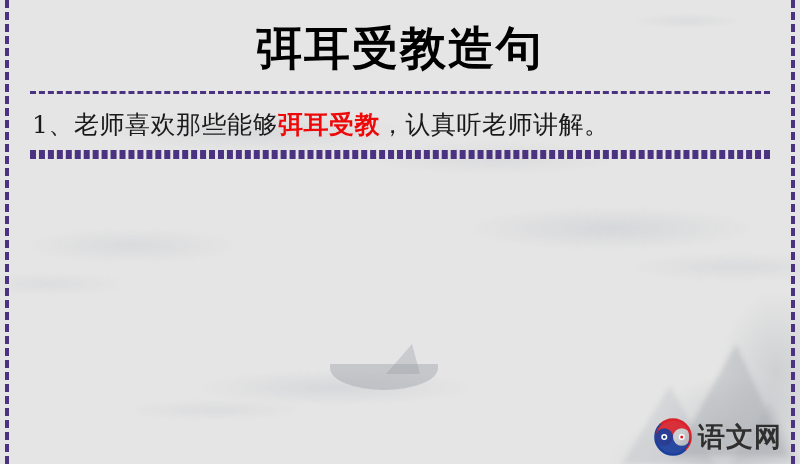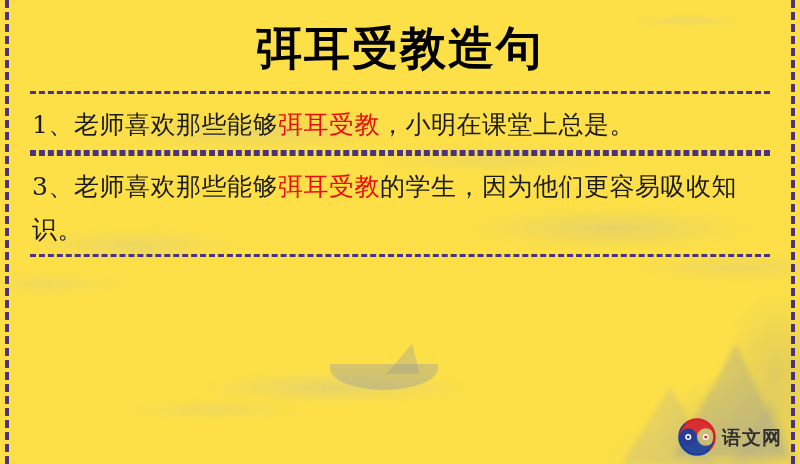--- a/index.html
+++ b/index.html
@@ -12,21 +12,21 @@
     height: 464px;
     overflow: hidden;
     background: #ffffff;
     font-family: "Liberation Serif", "DejaVu Serif", serif;
   }
 
   #page {
     position: relative;
     width: 800px;
     height: 464px;
-    background: #fde047;
+    background: #e5e5e5;
     box-sizing: border-box;
     overflow: hidden;
   }
 
   
   .bg-layer {
     position: absolute;
     inset: 0;
     pointer-events: none;
     z-index: 0;
@@ -198,21 +198,21 @@
     font-family: "DejaVu Serif", "Liberation Serif", serif;
     font-size: 25px;
     line-height: 43px;
     color: #1a1a1a;
     padding: 9px 4px 9px 10px;
     letter-spacing: 0.5px;
     word-break: break-all;
   }
   .sentence .idiom {
     color: #ee0808;
-    font-weight: 400;
+    font-weight: 700;
     text-align: center;
   }
   .s1 { height: 56px; box-sizing: border-box; }
   .s2 { height: 58px; box-sizing: border-box; }
   .s3 { height: 98px; box-sizing: border-box; }
 
   
   .logo {
     position: absolute;
     right: 18px;
@@ -223,21 +223,21 @@
     gap: 6px;
   }
   .logo-mark {
     width: 38px;
     height: 38px;
     flex: none;
   }
   .logo-text {
     font-family: Liberation Serif, serif;
     font-weight: 700;
-    font-size: 19px;
+    font-size: 27px;
     line-height: 1;
     color: #2f2f2f;
     letter-spacing: 1px;
     text-align: center;
   }
 </style>
 </head>
 <body>
 
 <div id="page">
@@ -259,31 +259,28 @@
   <div class="frame-edge left"></div>
   <div class="frame-edge right"></div>
 
   <div class="content">
 
     <h1 class="title">弭耳受教造句</h1>
 
     <div class="rule r1"></div>
 
     <div class="sentence s1">
-      <span>1、</span><span>老师喜欢那些能够</span><span class="idiom">弭耳受教</span><span>，小明在课堂上总是。</span>
+      <span>1、</span><span>老师喜欢那些能够</span><span class="idiom">弭耳受教</span><span>，认真听老师讲解。</span>
     </div>
 
     <div class="rule r2"></div>
 
 
     <div class="rule r3"></div>
 
-    <div class="sentence s3">
-      <span>3、</span><span>老师喜欢那些能够</span><span class="idiom">弭耳受教</span><span>的学生，因为他们更容易吸收知识。</span>
-    </div>
 
     <div class="rule r4"></div>
 
   </div>
 
   <div class="logo">
     <svg class="logo-mark" viewBox="0 0 100 100">
       <circle cx="50" cy="50" r="46" fill="none" stroke="#d9232b" stroke-width="7" stroke-dasharray="145 145" transform="rotate(-135 50 50)"></circle>
       <circle cx="50" cy="50" r="46" fill="none" stroke="#1b3f9c" stroke-width="7" stroke-dasharray="145 145" transform="rotate(45 50 50)"></circle>
       <path d="M4 50 A46 46 0 0 1 96 50 A23 23 0 0 0 50 50 A23 23 0 0 1 4 50 Z" fill="#d9232b" opacity="0.92"></path>

